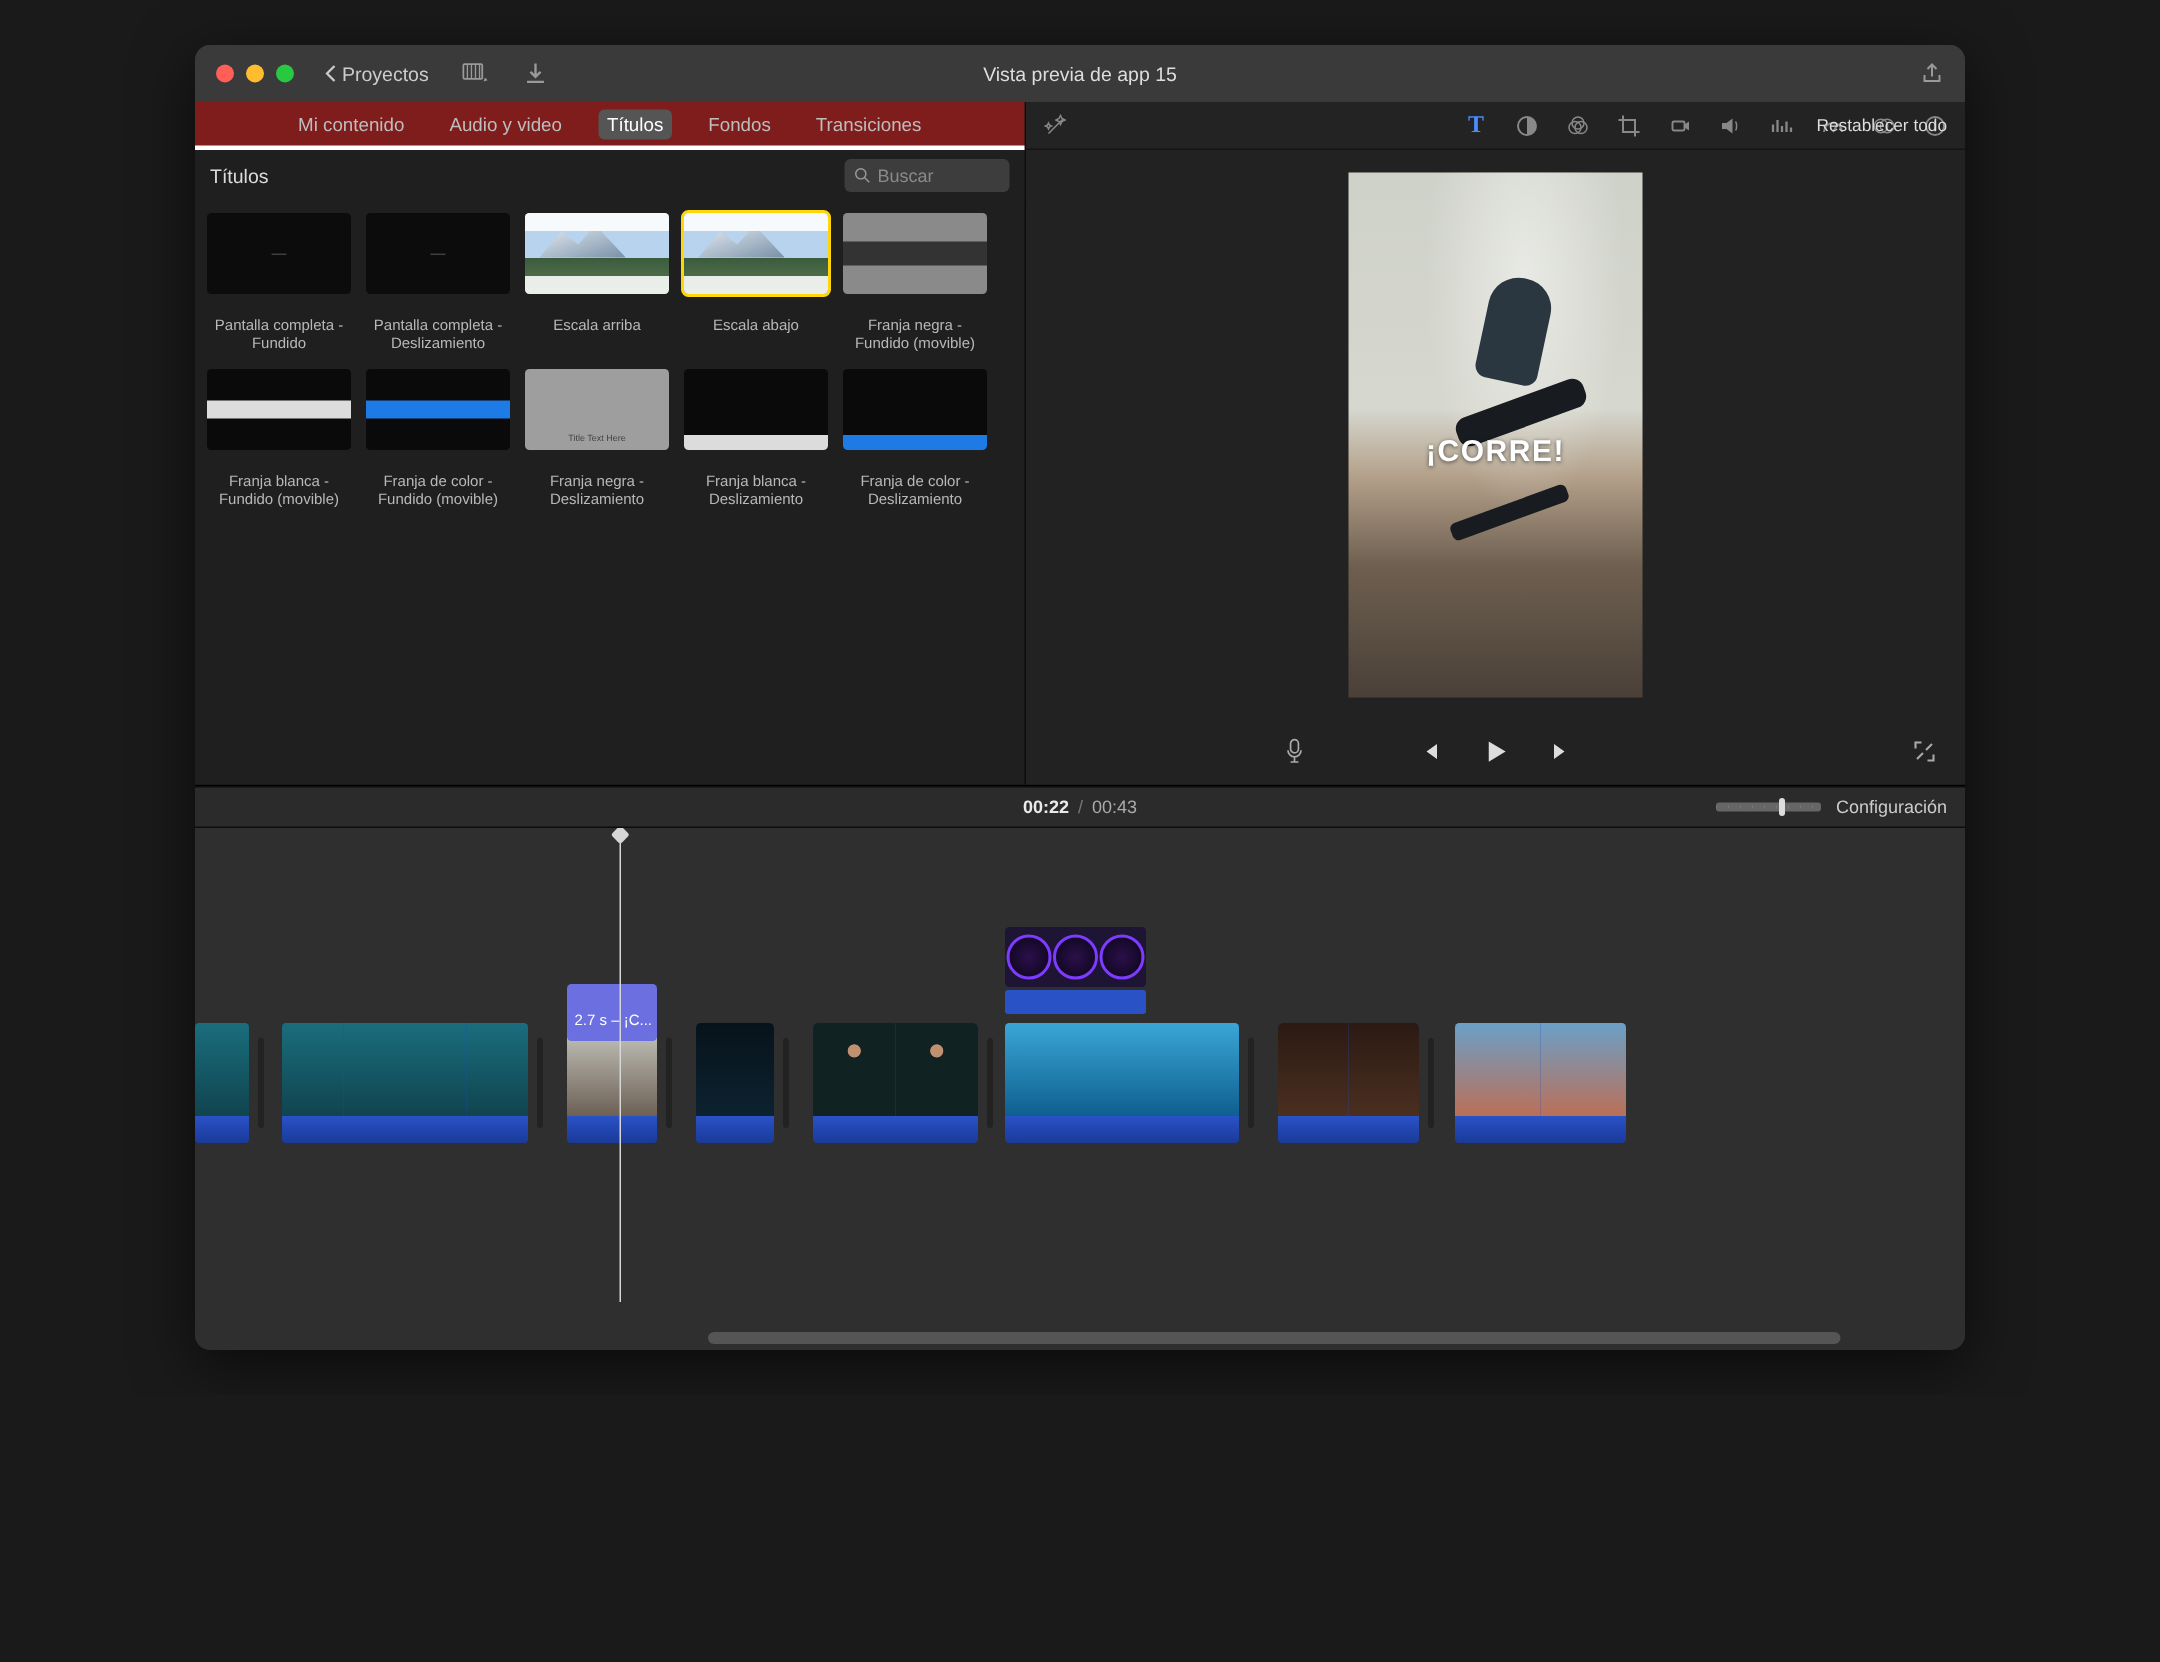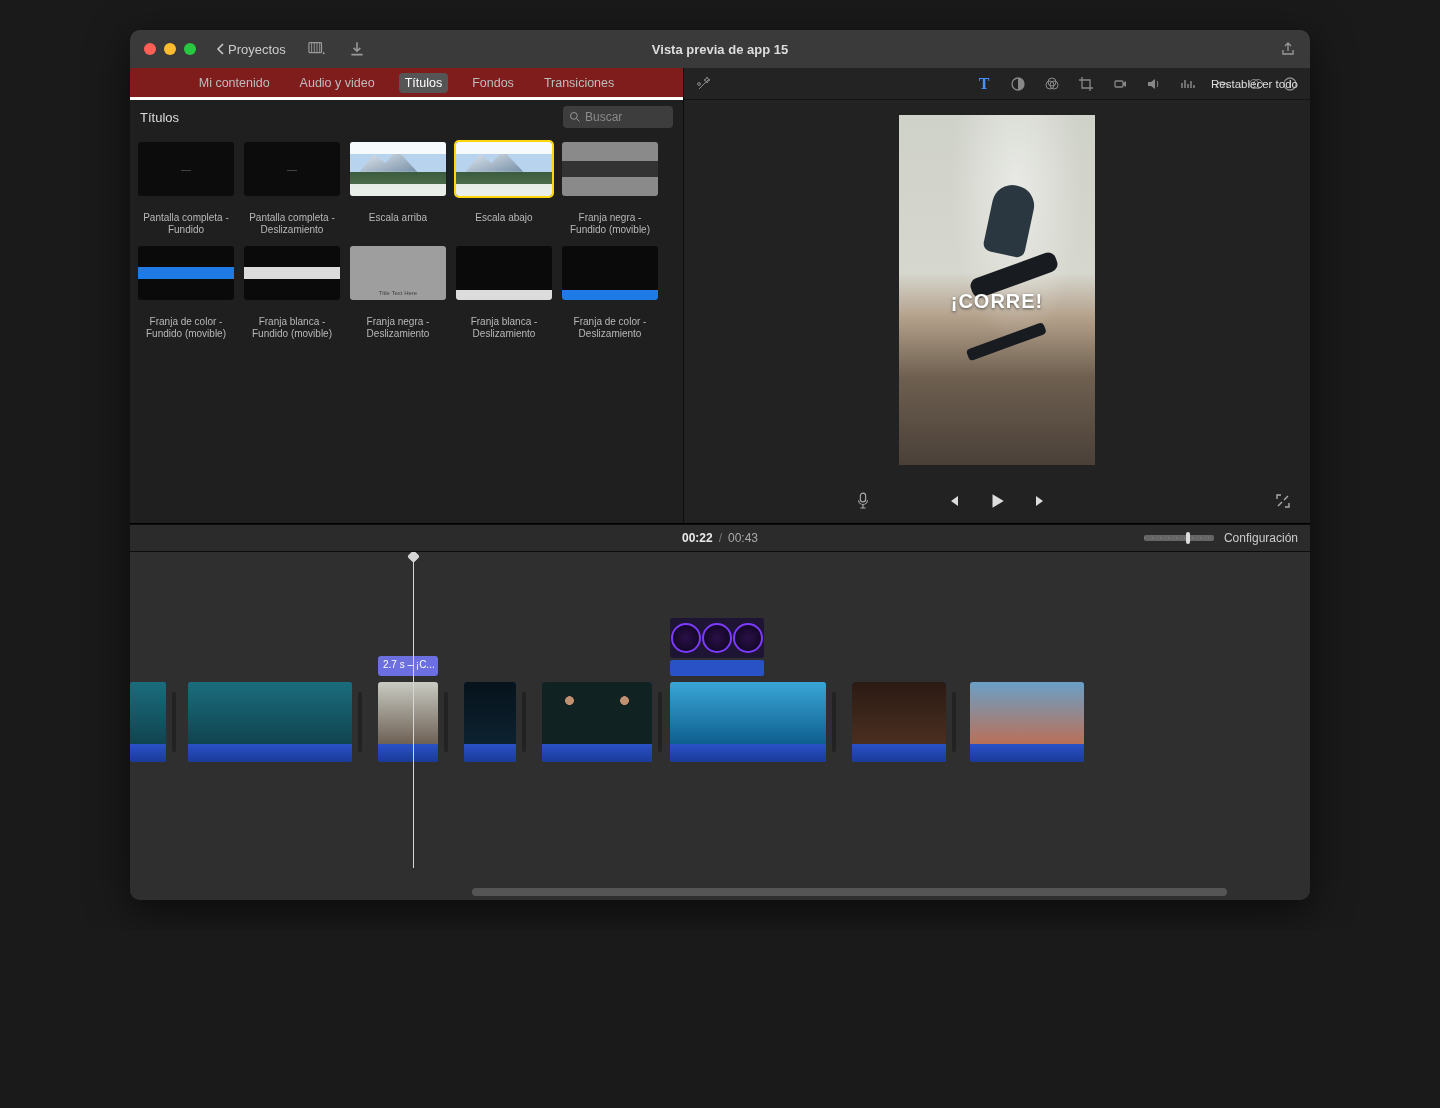--- a/index.html
+++ b/index.html
@@ -15,21 +15,21 @@
   .titlebar {
     height:38px; background:#3a3a3a; display:flex; align-items:center;
     position:relative; font-size:13px; color:#ddd;
   }
   .traffic { display:flex; gap:8px; padding-left:14px; }
   .dot { width:12px; height:12px; border-radius:50%; }
   .dot.red{background:#ff5f57;} .dot.yellow{background:#febc2e;} .dot.green{background:#28c840;}
   .back-proj { display:flex; align-items:center; gap:4px; margin-left:20px; color:#ccc; cursor:pointer; font-size:13px;}
   .tb-icons { display:flex; align-items:center; gap:22px; margin-left:22px; color:#9a9a9a; }
   .tb-icons svg, .tb-icons .ico { width:18px; height:18px; }
-  .title-center { position:absolute; left:0; right:0; text-align:center; pointer-events:none; color:#ddd; font-size:13px;font-weight:bold;}
+  .title-center { position:absolute; left:0; right:0; text-align:center; pointer-events:none; color:#ddd; font-size:13px;}
   .share-ico { position:absolute; right:14px; color:#9a9a9a; }
 
   
   .upper { height:456px; display:flex; border-bottom:1px solid #000;}
   .browser { width:554px; background:#1f1f1f; display:flex; flex-direction:column; border-right:1px solid #0c0c0c;}
   .tabs { height:32px; display:flex; align-items:center; justify-content:center; gap:18px; font-size:12.5px; color:#bdbdbd; background:#7f1d1d; border-bottom:3px solid #ffffff;}
   .tab { padding:3px 6px; border-radius:4px; cursor:pointer;}
   .tab.active { background:#555; color:#fff;}
   .browser-head { height:34px; display:flex; align-items:center; justify-content:space-between; padding:0 10px; background:#1f1f1f;}
   .browser-head .lbl { color:#dcdcdc; font-size:13px; font-weight:500;}
@@ -125,21 +125,21 @@
   .sport-swim{background:linear-gradient(#3aa6d6,#0e5f8f);}
   .sport-box{background:linear-gradient(#2b1a13,#4a2f20);}
   .sport-base{background:linear-gradient(#6aa0c7,#bb6f57);}
   .sport-vol{background:linear-gradient(#1a6d7d,#10444f);}
   .sport-run{background:linear-gradient(#c9cbc2,#6d6055);}
   .body-sil{background:radial-gradient(circle at 50% 30%,#c09070 0 8%,transparent 9%),linear-gradient(#122,#122);}
 
   
   .title-clip-badge{
     position:absolute; top:-26px; height:20px; background:#6b6fe0; border-radius:3px;
-    color:#fff; font-size:10px; padding:3px 5px; white-space:nowrap; overflow:hidden; max-width:60px;
+    color:#fff; font-size:10px; padding:19px 5px; white-space:nowrap; overflow:hidden; max-width:60px;
   }
   
   .overlay-clip{
     position:absolute; top:-64px; height:40px; border-radius:3px; background:#1e1433; display:flex; align-items:center; justify-content:space-around;
   }
   .overlay-clip .circ{ width:30px;height:30px;border:2px solid #7d3bff;border-radius:50%;background:radial-gradient(circle,#2b104a,#0a0418);}
   .overlay-aud{ position:absolute; top:-22px; height:16px; background:#2a52c7; border-radius:2px;}
 
   svg{display:block;}
 </style>
@@ -223,26 +223,26 @@
               <div class="bar-top"></div>
               <div class="bar-bot"></div>
             </div>
             <div class="tile-label">Escala abajo</div>
           </div>
           <div class="tile">
             <div class="thumb th-darkband"></div>
             <div class="tile-label">Franja negra - Fundido (movible)</div>
           </div>
           <div class="tile">
+            <div class="thumb th-whiteband-black"></div>
+            <div class="tile-label">Franja blanca - Fundido (movible)</div>
+          </div>
+          <div class="tile">
             <div class="thumb th-blueband-black"></div>
             <div class="tile-label">Franja de color - Fundido (movible)</div>
-          </div>
-          <div class="tile">
-            <div class="thumb th-whiteband-black"></div>
-            <div class="tile-label">Franja blanca - Fundido (movible)</div>
           </div>
           <div class="tile">
             <div class="thumb th-gray"></div>
             <div class="tile-label">Franja negra - Deslizamiento</div>
           </div>
           <div class="tile">
             <div class="thumb th-black-white-bot"></div>
             <div class="tile-label">Franja blanca - Deslizamiento</div>
           </div>
           <div class="tile">

